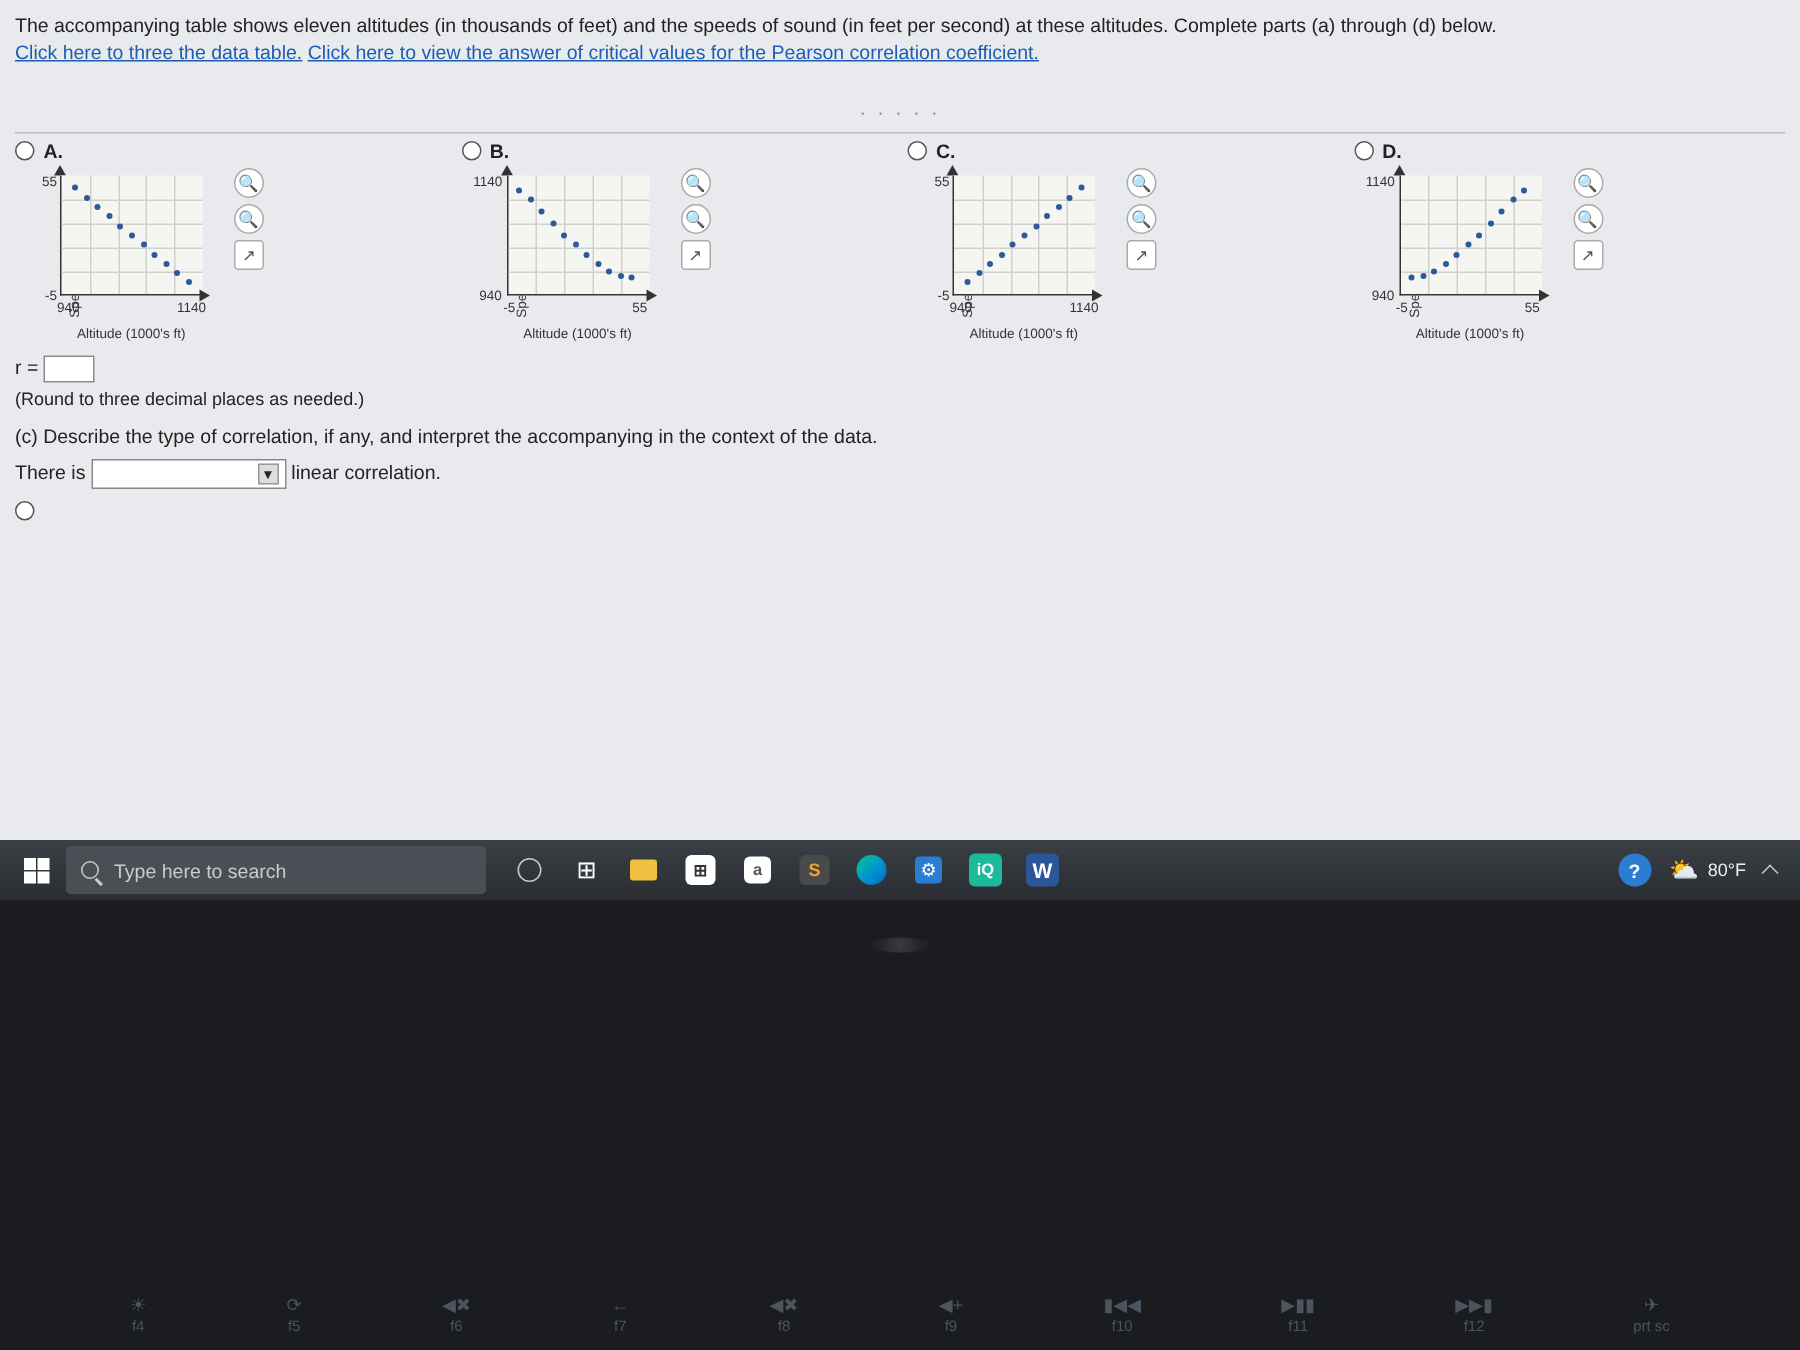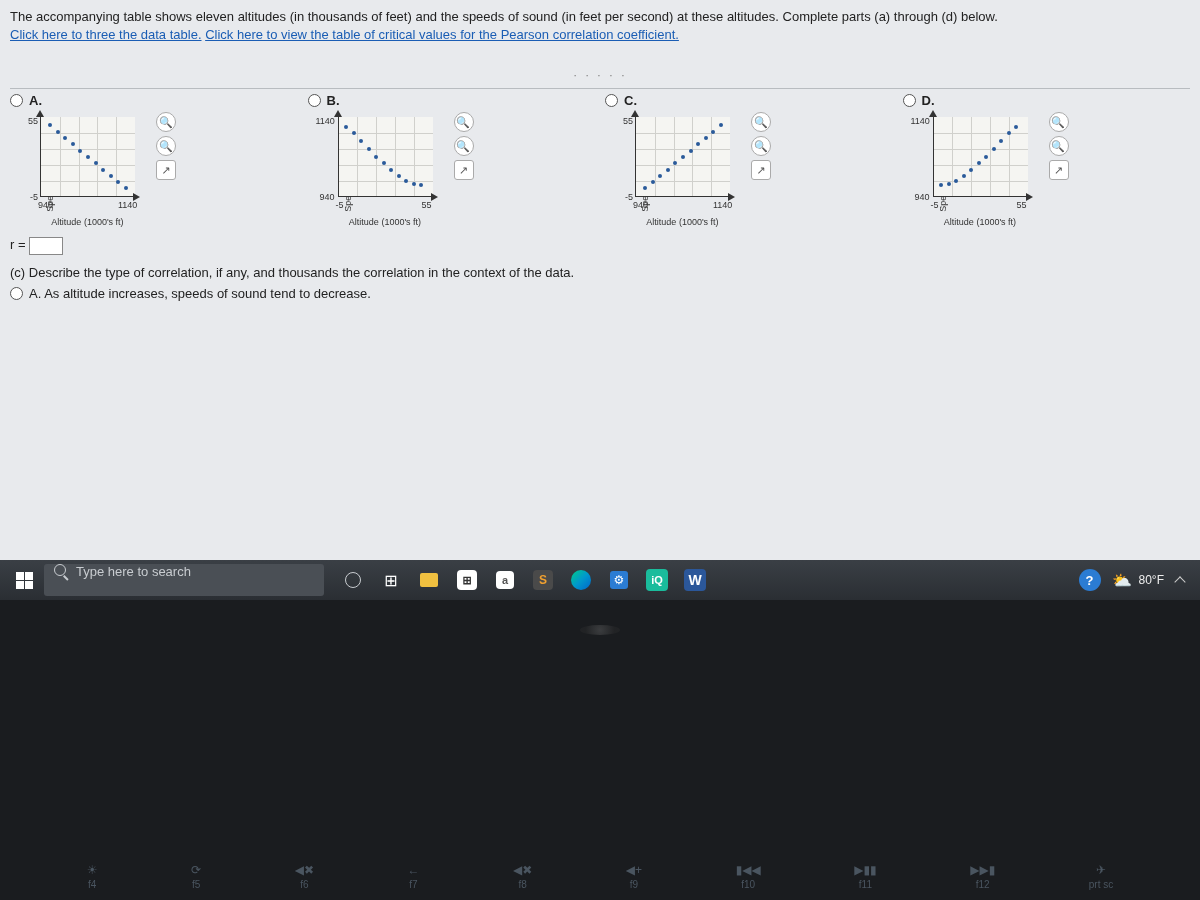--- a/index.html
+++ b/index.html
@@ -200,20 +200,21 @@
     grid-template-rows: 8px 8px;
     gap: 1px;
   }
   .win-icon div { background: #fff; }
   .search-box {
     flex: 0 0 280px;
     height: 32px;
     background: #4a4f55;
     border-radius: 3px;
     display: flex;
+    align-items: center;
     padding: 0 10px;
     color: #c8ccd0;
     font-size: 13px;
     gap: 10px;
   }
   .search-icon-o {
     width: 12px; height: 12px;
     border: 1.5px solid #c8ccd0;
     border-radius: 50%;
     position: relative;
@@ -315,21 +316,21 @@
     font-size: 13px;
   }
 </style>
 </head>
 <body>
 
 <div class="content-area">
   <div class="intro">
     <span>The accompanying table shows eleven altitudes (in thousands of feet) and the speeds of sound (in feet per second) at these altitudes. Complete parts (a) through (d) below.</span><br>
     <span class="link">Click here to three the data table.</span>
-    <span class="link">Click here to view the table of critical values for the Pearson correlation coefficient.</span>
+    <span class="link">Click here to view the answer of critical values for the Pearson correlation coefficient.</span>
   </div>
   <div class="divider-dots">· · · · ·</div>
   <hr class="hr">
 
 
   <div class="options-row">
 
     <div class="option">
       <div class="option-header">
         <span class="radio"></span>
@@ -509,27 +510,34 @@
         </div>
       </div>
     </div>
   </div>
 
   <div class="part-b">
     <div style="margin-top:8px">
       <span>r =</span>
       <span class="input-box"></span>
     </div>
+    <div class="round-note">(Round to three decimal places as needed.)</div>
   </div>
 
   <div class="part-c">
-    <div>(c) Describe the type of correlation, if any, and thousands the correlation in the context of the data.</div>
+    <div>(c) Describe the type of correlation, if any, and interpret the accompanying in the context of the data.</div>
+    <div class="there-is">
+      <span>There is</span>
+      <span class="dropdown">
+        <span class="dd-arrow">▼</span>
+      </span>
+      <span>linear correlation.</span>
+    </div>
     <div class="opt-a">
       <span class="radio"></span>
-      <span>A.  As altitude increases, speeds of sound tend to decrease.</span>
     </div>
   </div>
 </div>
 
 <div class="taskbar">
   <div class="start-btn">
     <div class="win-icon">
         <div></div>
         <div></div>
         <div></div>

